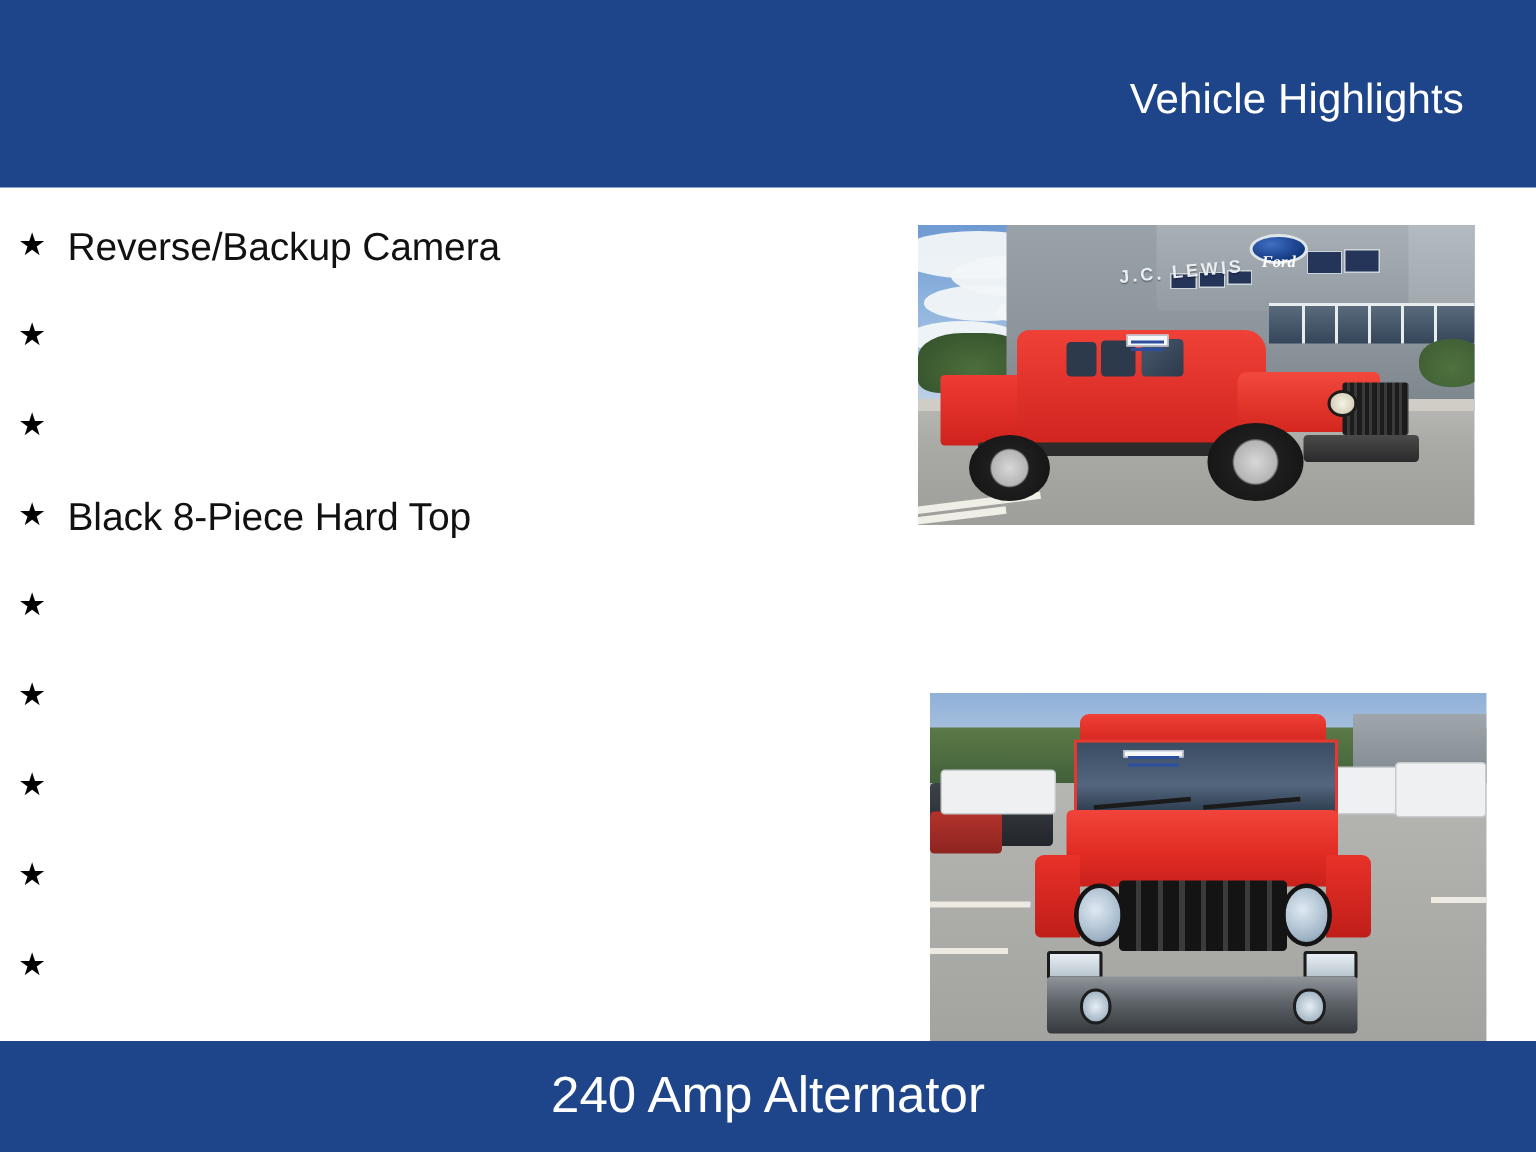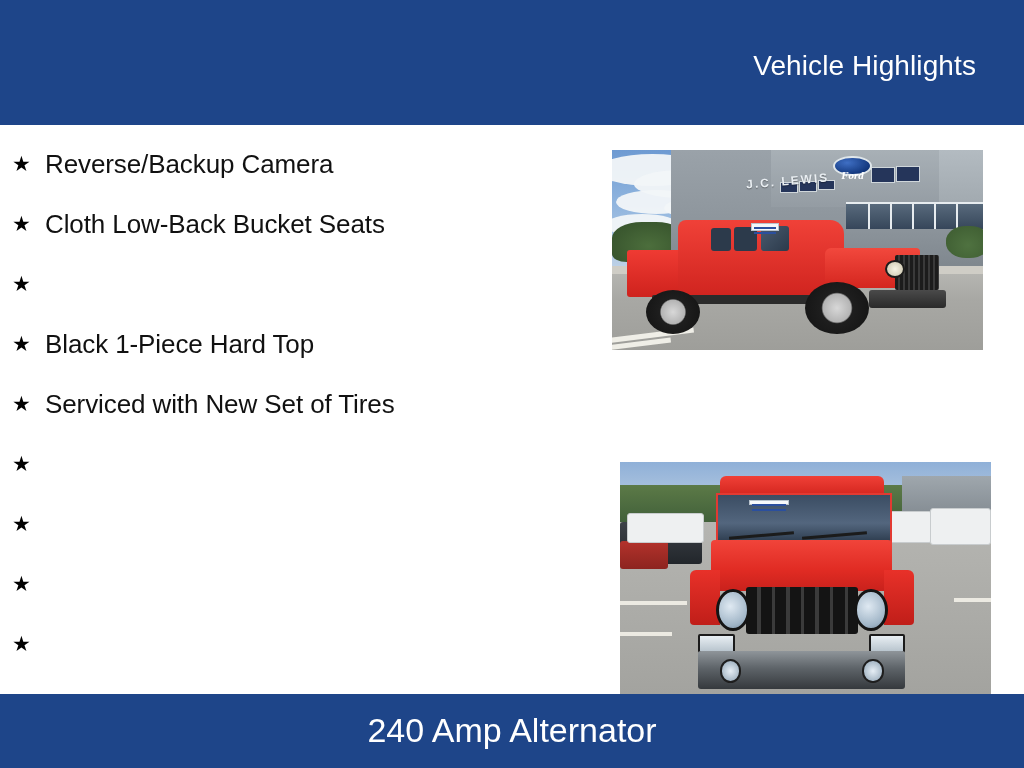--- a/index.html
+++ b/index.html
@@ -409,32 +409,30 @@
 
 <div class="content">
 
   <ul class="highlights-list">
     <li class="highlight-item">
       <span class="bullet-star">★</span>
       <span class="highlight-text">Reverse/Backup Camera</span>
     </li>
     <li class="highlight-item">
       <span class="bullet-star">★</span>
-      <span class="highlight-text">Cloth Low-Back Bucket Seats</span>
-    </li>
-    <li class="highlight-item">
-      <span class="bullet-star">★</span>
-    </li>
-    <li class="highlight-item">
-      <span class="bullet-star">★</span>
-      <span class="highlight-text">Black 1-Piece Hard Top</span>
-    </li>
-    <li class="highlight-item">
-      <span class="bullet-star">★</span>
-      <span class="highlight-text">Serviced with New Set of Tires</span>
+    </li>
+    <li class="highlight-item">
+      <span class="bullet-star">★</span>
+    </li>
+    <li class="highlight-item">
+      <span class="bullet-star">★</span>
+      <span class="highlight-text">Black 8-Piece Hard Top</span>
+    </li>
+    <li class="highlight-item">
+      <span class="bullet-star">★</span>
     </li>
     <li class="highlight-item">
       <span class="bullet-star">★</span>
     </li>
     <li class="highlight-item">
       <span class="bullet-star">★</span>
     </li>
     <li class="highlight-item">
       <span class="bullet-star">★</span>
     </li>

